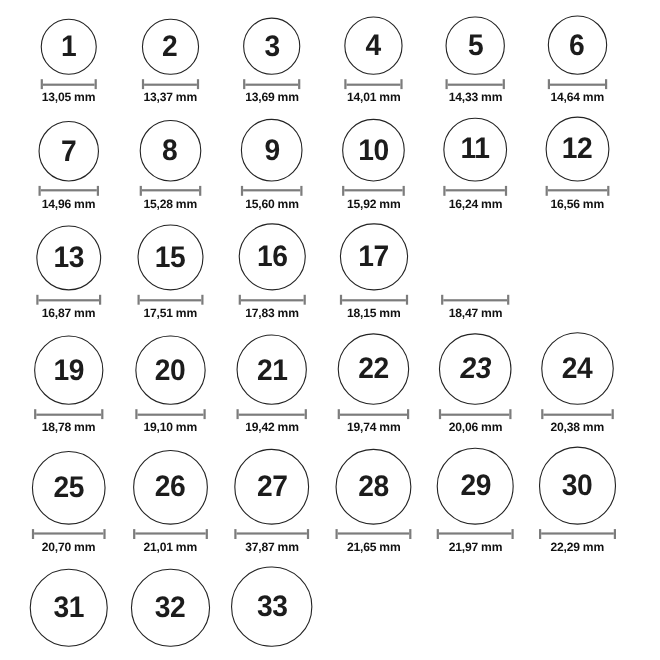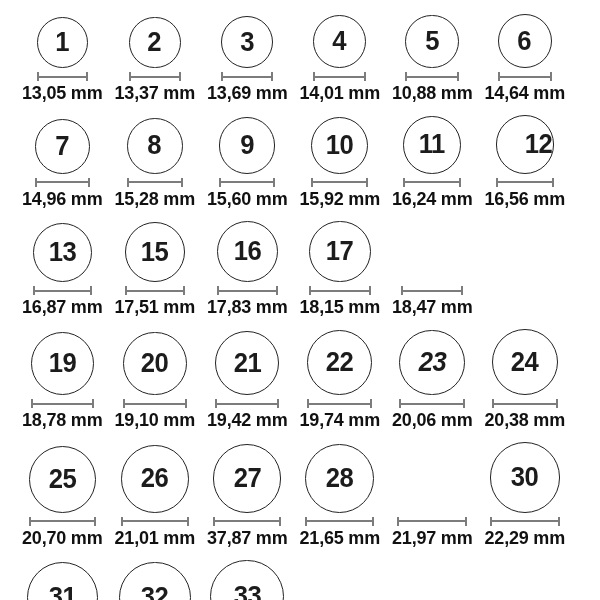--- a/index.html
+++ b/index.html
@@ -56,21 +56,21 @@
     content: "";
     position: absolute;
     left: 0;
     right: 0;
     top: 3.5px;
     height: 2px;
     background: var(--line, #7c7c7c);
   }
   .mmlabel {
     font-weight: bold;
-    font-size: 18px;
+    font-size: 11px;
     color: var(--label, #111111);
     margin-top: 2px;
     white-space: nowrap;
     letter-spacing: -0.2px;
   }
 </style>
 </head>
 <body style="background: rgb(255, 255, 255);">
 
 <div class="chart">
@@ -101,21 +101,21 @@
           <span class="num">4</span>
         </div>
         <div class="measure" style="width: 53px;"></div>
         <div class="mmlabel">14,01 mm</div>
       </div>
       <div class="cell">
         <div class="circle" style="width: 53.6px; height: 53.6px;">
           <span class="num">5</span>
         </div>
         <div class="measure" style="width: 53.6px;"></div>
-        <div class="mmlabel">10,88 mm</div>
+        <div class="mmlabel">14,33 mm</div>
       </div>
       <div class="cell">
         <div class="circle" style="width: 54.3px; height: 54.3px;">
           <span class="num">6</span>
         </div>
         <div class="measure" style="width: 54.3px;"></div>
         <div class="mmlabel">14,64 mm</div>
       </div>
     </div>
     <div class="row">
@@ -148,21 +148,21 @@
         <div class="mmlabel">15,92 mm</div>
       </div>
       <div class="cell">
         <div class="circle" style="width: 57.6px; height: 57.6px;">
           <span class="num">11</span>
         </div>
         <div class="measure" style="width: 57.6px;"></div>
         <div class="mmlabel">16,24 mm</div>
       </div>
       <div class="cell">
-        <div class="circle" style="width: 58.3px; height: 58.3px; justify-content: flex-end;">
+        <div class="circle" style="width: 58.3px; height: 58.3px;">
           <span class="num">12</span>
         </div>
         <div class="measure" style="width: 58.3px;"></div>
         <div class="mmlabel">16,56 mm</div>
       </div>
     </div>
     <div class="row">
       <div class="cell">
         <div class="circle" style="width: 59px; height: 59px;">
           <span class="num">13</span>
@@ -263,20 +263,23 @@
         <div class="mmlabel">37,87 mm</div>
       </div>
       <div class="cell">
         <div class="circle" style="width: 68.9px; height: 68.9px;">
           <span class="num">28</span>
         </div>
         <div class="measure" style="width: 68.9px;"></div>
         <div class="mmlabel">21,65 mm</div>
       </div>
       <div class="cell">
+        <div class="circle" style="width: 69.6px; height: 69.6px;">
+          <span class="num">29</span>
+        </div>
         <div class="measure" style="width: 69.6px;"></div>
         <div class="mmlabel">21,97 mm</div>
       </div>
       <div class="cell">
         <div class="circle" style="width: 70.3px; height: 70.3px;">
           <span class="num">30</span>
         </div>
         <div class="measure" style="width: 70.3px;"></div>
         <div class="mmlabel">22,29 mm</div>
       </div>

